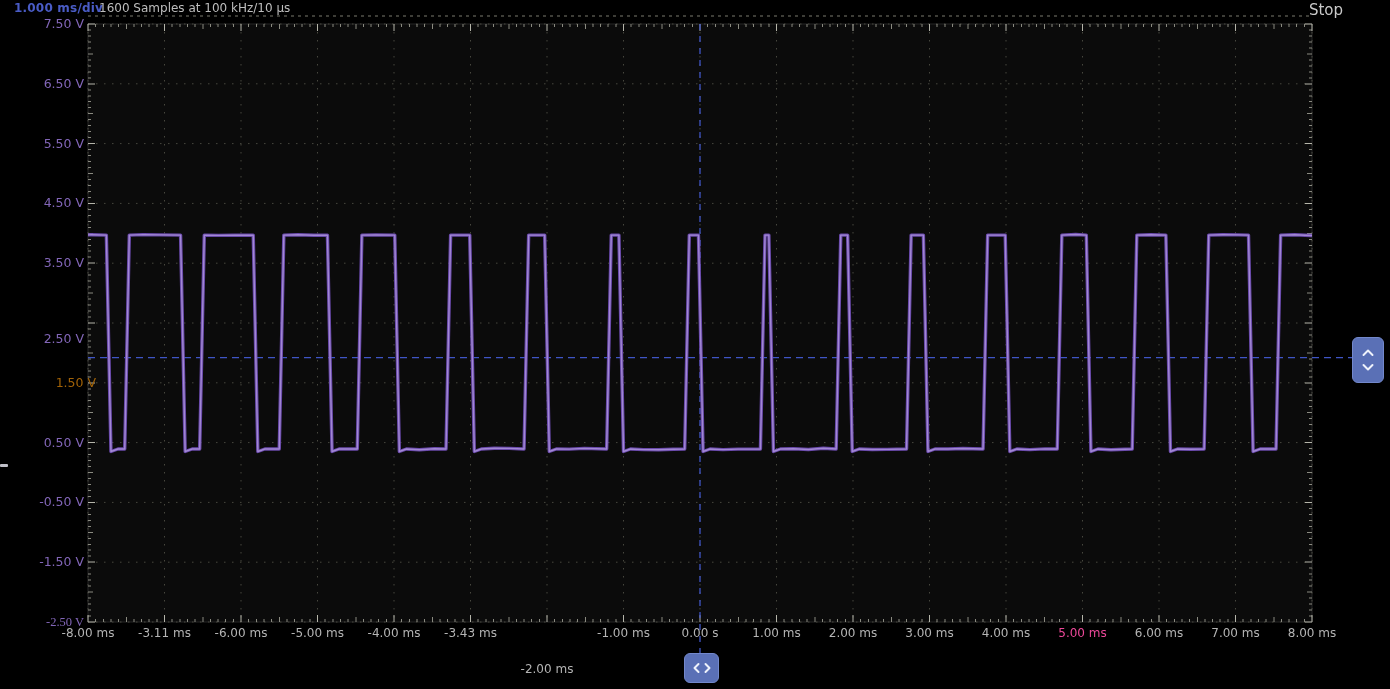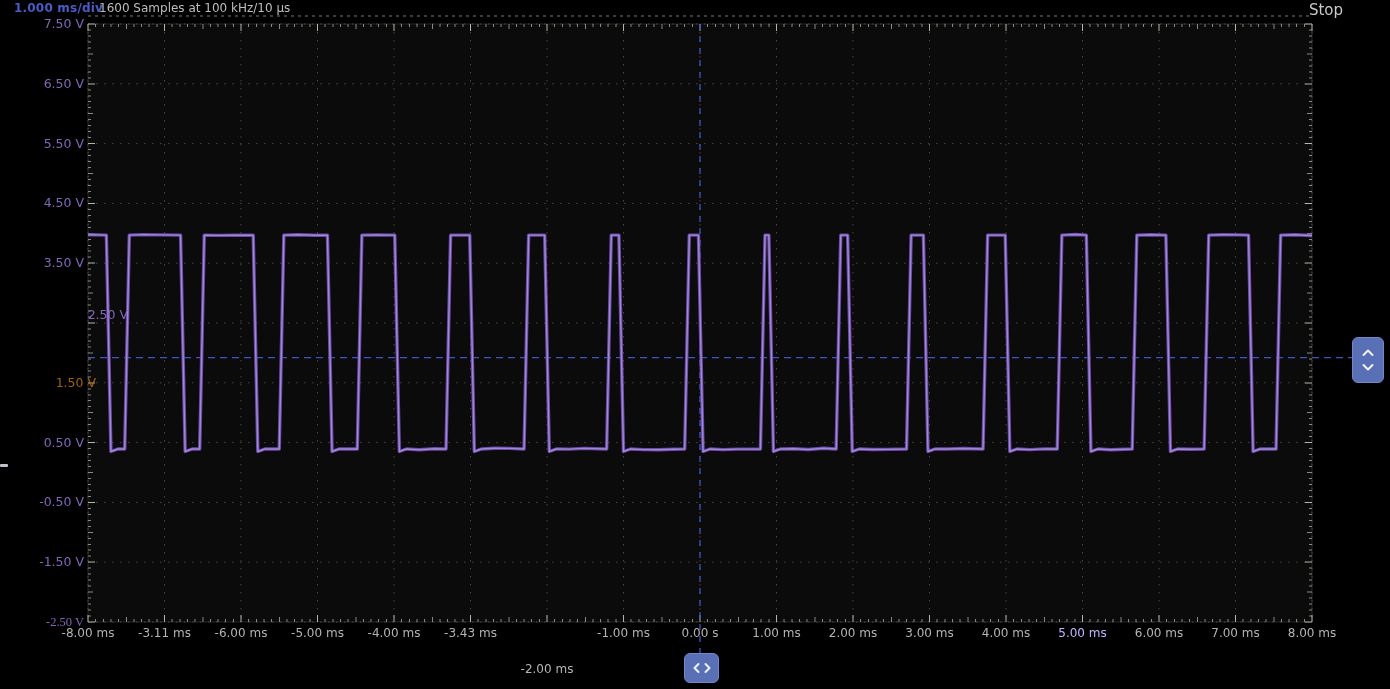--- a/index.html
+++ b/index.html
@@ -53,42 +53,42 @@
       <path d="M72.70000000000006 235.09399999999997 L91.3 234.8 L106.36000000000001 235.09399999999997 L110.95000000000002 451.48199999999997 L117.95000000000002 448.98199999999997 L124.72000000000003 448.98199999999997 L129.31000000000003 235.09399999999997 L143.3 234.6 L159.3 234.9 L180.565 235.09399999999997 L185.155 451.48199999999997 L192.155 448.98199999999997 L199.69 448.98199999999997 L204.28 235.09399999999997 L218.3 235.4 L234.3 235.3 L253.24 235.09399999999997 L257.83 451.48199999999997 L264.83 448.98199999999997 L279.25 448.98199999999997 L283.84 235.09399999999997 L297.8 234.7 L313.8 235.3 L327.445 235.09399999999997 L332.03499999999997 451.48199999999997 L339.03499999999997 448.98199999999997 L357.28 448.98199999999997 L361.86999999999995 235.09399999999997 L375.9 234.9 L394.765 235.09399999999997 L399.35499999999996 451.48199999999997 L406.35499999999996 448.98199999999997 L419.4 449.7 L434.4 448.8 L446.02 448.98199999999997 L450.60999999999996 235.09399999999997 L469.735 235.09399999999997 L474.325 451.48199999999997 L481.325 448.98199999999997 L494.3 448.3 L509.3 448.4 L524.05 448.98199999999997 L528.64 235.09399999999997 L544.705 235.09399999999997 L549.2950000000001 451.48199999999997 L556.2950000000001 448.98199999999997 L569.3 449.1 L584.3 448.4 L606.6700000000001 448.98199999999997 L611.2600000000001 235.09399999999997 L618.91 235.09399999999997 L623.5 451.48199999999997 L630.5 448.98199999999997 L643.5 449.6 L658.5 449.8 L673.5 449.2 L684.6999999999999 448.98199999999997 L689.29 235.09399999999997 L698.47 235.09399999999997 L703.0600000000001 451.48199999999997 L710.0600000000001 448.98199999999997 L723.1 449.6 L738.1 449.1 L760.435 448.98199999999997 L765.025 235.09399999999997 L768.85 235.09399999999997 L773.44 451.48199999999997 L780.44 448.98199999999997 L793.4 448.7 L808.4 449.5 L823.4 448.3 L836.17 448.98199999999997 L840.76 235.09399999999997 L847.645 235.09399999999997 L852.235 451.48199999999997 L859.235 448.98199999999997 L872.2 449.5 L887.2 449.4 L906.55 448.98199999999997 L911.14 235.09399999999997 L923.38 235.09399999999997 L927.97 451.48199999999997 L934.97 448.98199999999997 L948.0 449.0 L963.0 448.5 L983.05 448.98199999999997 L987.64 235.09399999999997 L1005.235 235.09399999999997 L1009.825 451.48199999999997 L1016.825 448.98199999999997 L1029.8 449.6 L1044.8 448.9 L1057.255 448.98199999999997 L1061.845 235.09399999999997 L1075.8 234.5 L1086.325 235.09399999999997 L1090.915 451.48199999999997 L1097.915 448.98199999999997 L1110.9 449.8 L1132.2250000000001 448.98199999999997 L1136.815 235.09399999999997 L1150.8 234.8 L1165.885 235.09399999999997 L1170.475 451.48199999999997 L1177.475 448.98199999999997 L1190.5 449.2 L1204.135 448.98199999999997 L1208.725 235.09399999999997 L1222.7 234.8 L1238.7 234.9 L1248.5049999999999 235.09399999999997 L1253.0949999999998 451.48199999999997 L1260.0949999999998 448.98199999999997 L1276.045 448.98199999999997 L1280.635 235.09399999999997 L1294.6 234.8 L1310.6 235.5 L1327.3 235.09399999999997 " stroke="#a88fd8" stroke-width="1.4" fill="none" stroke-linejoin="round" stroke-linecap="round" opacity="0.9"></path>
     </g>
   </svg>
 
 <div id="ylabels">
     <div class="ylab" style="top: 17px; color: rgb(130, 102, 184);">7.50 V</div>
     <div class="ylab" style="top: 76.8px; color: rgb(130, 102, 184);">6.50 V</div>
     <div class="ylab" style="top: 136.6px; color: rgb(130, 102, 184);">5.50 V</div>
     <div class="ylab" style="top: 196.4px; color: rgb(130, 102, 184);">4.50 V</div>
     <div class="ylab" style="top: 256.2px; color: rgb(130, 102, 184);">3.50 V</div>
-    <div class="ylab" style="top: 308px; color: rgb(130, 102, 184); margin-left: 44px;">2.50 V</div>
+    <div class="ylab" style="top: 332px; color: rgb(130, 102, 184);">2.50 V</div>
     <div class="ylab" style="top: 375.8px; color: #a16207; padding-left: 12px;">1.50 V</div>
     <div class="ylab" style="top: 435.6px; color: rgb(130, 102, 184);">0.50 V</div>
     <div class="ylab" style="top: 495.4px; color: rgb(130, 102, 184);">-0.50 V</div>
     <div class="ylab" style="top: 555.2px; color: rgb(130, 102, 184);">-1.50 V</div>
     <div class="ylab" style="top: 615px; color: rgb(130, 102, 184); font-family: Liberation Serif, serif;">-2.50 V</div>
   </div>
 <div id="xlabels">
     <div class="xlab" style="left: 88px; color: rgb(180, 180, 180);">-8.00 ms</div>
     <div class="xlab" style="left: 164.5px; color: rgb(180, 180, 180);">-3.11 ms</div>
     <div class="xlab" style="left: 241px; color: rgb(180, 180, 180);">-6.00 ms</div>
     <div class="xlab" style="left: 317.5px; color: rgb(180, 180, 180);">-5.00 ms</div>
     <div class="xlab" style="left: 394px; color: rgb(180, 180, 180);">-4.00 ms</div>
     <div class="xlab" style="left: 470.5px; color: rgb(180, 180, 180);">-3.43 ms</div>
     <div class="xlab" style="left: 547px; color: rgb(180, 180, 180); margin-top: 36px;">-2.00 ms</div>
     <div class="xlab" style="left: 623.5px; color: rgb(180, 180, 180);">-1.00 ms</div>
     <div class="xlab" style="left: 700px; color: rgb(180, 180, 180);">0.00 s</div>
     <div class="xlab" style="left: 776.5px; color: rgb(180, 180, 180);">1.00 ms</div>
     <div class="xlab" style="left: 853px; color: rgb(180, 180, 180);">2.00 ms</div>
     <div class="xlab" style="left: 929.5px; color: rgb(180, 180, 180);">3.00 ms</div>
     <div class="xlab" style="left: 1006px; color: rgb(180, 180, 180);">4.00 ms</div>
-    <div class="xlab" style="left: 1082.5px; color: #c4b5fd;">5.00 ms</div>
+    <div class="xlab" style="left: 1082.5px; color: #ec4899;">5.00 ms</div>
     <div class="xlab" style="left: 1159px; color: rgb(180, 180, 180);">6.00 ms</div>
     <div class="xlab" style="left: 1235.5px; color: rgb(180, 180, 180);">7.00 ms</div>
     <div class="xlab" style="left: 1312px; color: rgb(180, 180, 180);">8.00 ms</div>
   </div>
 
 <span class="hdr-timebase" style="color: rgb(74, 92, 198);">1.000 ms/div</span>
 <span class="hdr-acq" style="color: rgb(189, 189, 189);">1600 Samples at 100 kHz/10 µs</span>
 <span class="hdr-status" style="color: rgb(201, 201, 201);">Stop</span>
 
 <div id="chMarker" style="background: rgb(192, 192, 200);"></div>

